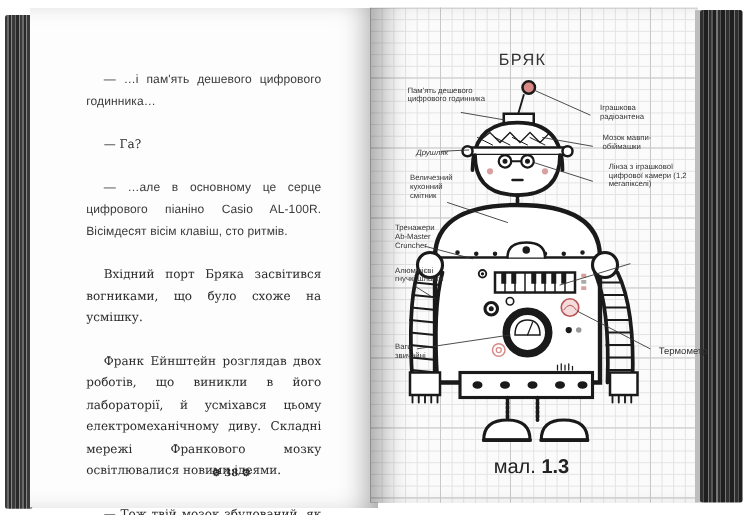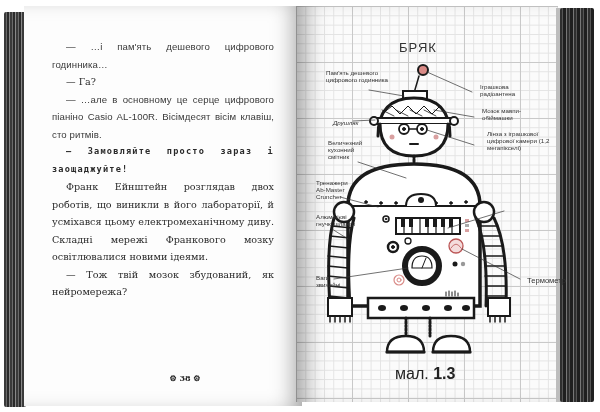--- a/index.html
+++ b/index.html
@@ -19,21 +19,21 @@
       linear-gradient(#e3e3e3 1px, transparent 1px),
       linear-gradient(90deg, #e3e3e3 1px, transparent 1px);
     background-size: 100% 100%, 56px 56px, 56px 56px, 9.33px 9.33px, 9.33px 9.33px;
     box-shadow: inset 22px 0 22px -12px rgba(0,0,0,0.35); }
   .edge-right { position:absolute; left:560px; top:8px; width:34px; height:394px;
     background:repeating-linear-gradient(90deg,#2f2f2f 0 2px,#555 2px 3px,#1f1f1f 3px 6px,#777 6px 7px);
     border-radius:2px; }
   .edge-right-light { position:absolute; left:556px; top:8px; width:5px; height:394px; background:#bdbdbd; }
 
   .text-col { position:absolute; left:52px; top:38px; width:222px; font-size:9.6px; line-height:17.5px; color:#2a2a2a; }
-  .p { margin:0; text-indent:14px; text-align:justify; }
+  .p { margin:17px; text-indent:14px; text-align:justify; }
   .sans { font-family:"Liberation Sans", sans-serif; color:#3a3a3a; font-size:9.6px; letter-spacing:0.1px; }
   .robot-voice { font-family:"DejaVu Sans Mono", monospace; font-weight:bold; font-size:8.6px; letter-spacing:1.2px; text-transform:none; }
   .italic { font-style:italic; }
   .page-num { position:absolute; left:155px; top:373px; width:60px; text-align:center; font-size:8px; font-weight:bold; color:#222; }
 
   .fig-title { position:absolute; left:399px; top:40px; font-family:"Liberation Sans", sans-serif; font-size:13px; letter-spacing:1px; color:#333; }
   .lbl { position:absolute; font-family:"Liberation Sans", sans-serif; font-size:6.2px; line-height:7px; color:#333; }
   .lbl.i { font-style:italic; }
   .lbl.big { font-size:7.6px; line-height:9px; }
   .caption { position:absolute; left:395px; top:365px; font-family:"Liberation Sans", sans-serif; color:#222; }
@@ -48,21 +48,21 @@
   <div class="edge-left"></div>
   <div class="page-left"></div>
   <div class="page-right"></div>
   <div class="edge-right-light"></div>
   <div class="edge-right"></div>
 
   <div class="text-col">
     <p class="p sans">— …і пам'ять дешевого цифрового годинника…</p>
     <p class="p">— Га?</p>
     <p class="p sans">— …але в основному це серце цифрового піаніно Casio AL-100R. Вісімдесят вісім клавіш, сто ритмів.</p>
-    <p class="p robot-voice">— Замовляйте просто зараз і заощаджуйте!</p>
+    <p class="p">Вхідний порт Бряка засвітився вогниками, що було схоже на усмішку.</p>
     <p class="p">Франк Ейнштейн розглядав двох роботів, що виникли в його лабораторії, й усміхався цьому електромеханічному диву. Складні мережі Франкового мозку освітлювалися новими ідеями.</p>
     <p class="p">— Тож твій мозок збудований, як нейромережа?</p>
 
   </div>
   <div class="page-num">
     <span>⚙ </span><span>38</span><span> ⚙</span>
   </div>
 
   <div class="fig-title">БРЯК</div>
 

